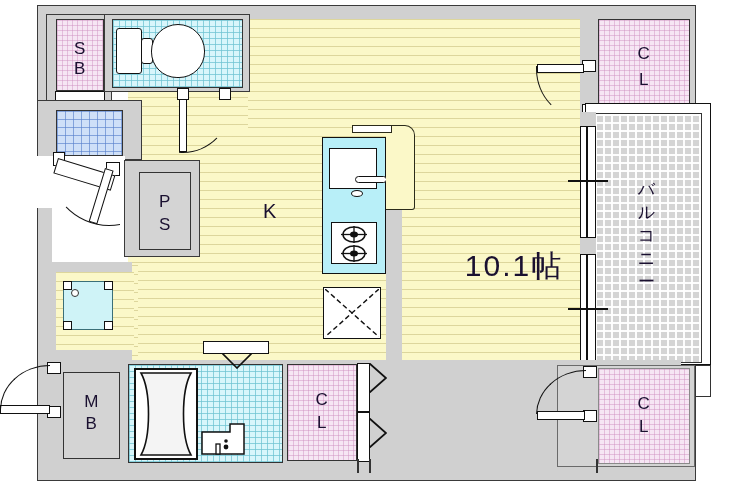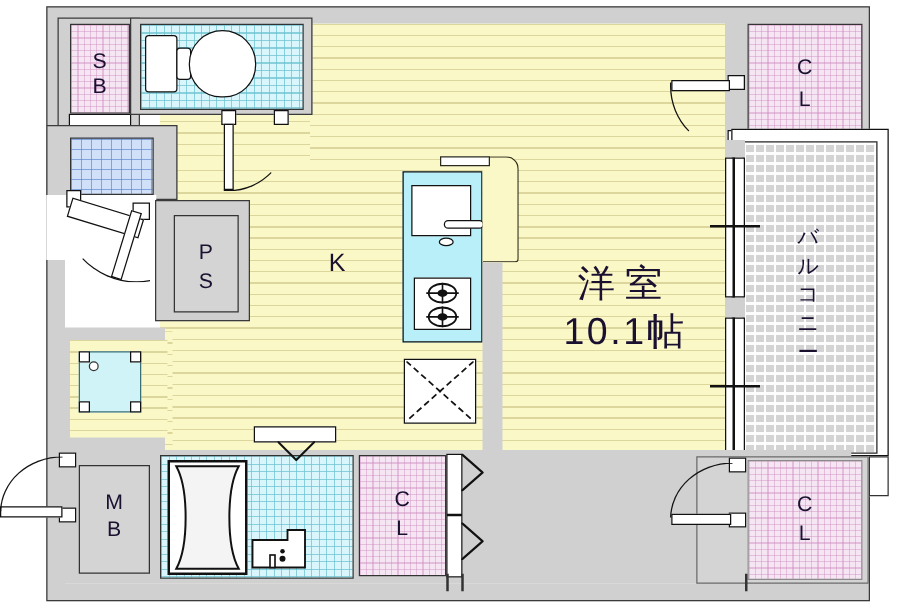--- a/index.html
+++ b/index.html
@@ -156,22 +156,21 @@
   <div class="abs" style="left:352px;top:125px;width:40px;height:8px;background:#fff;border:1.6px solid #2b2b1a;"></div>
 
   <div class="abs fixture" style="left:323px;top:287px;width:58px;height:52px;"></div>
   <svg class="abs" style="left:325px;top:289px;width:54px;height:48px;" viewBox="0 0 54 48">
     <line x1="0" y1="0" x2="54" y2="48" stroke="#111" stroke-width="1.4" stroke-dasharray="5,3"></line>
     <line x1="54" y1="0" x2="0" y2="48" stroke="#111" stroke-width="1.4" stroke-dasharray="5,3"></line>
   </svg>
 
   <div class="abs wallnb" style="left:386px;top:210px;width:16px;height:157px;"></div>
 
-  <div class="lbl lbl-jp" style="left:420px;top:210px;width:160px;font-size:30px;letter-spacing:8px;">洋室</div>
-  <div class="lbl lbl-jp" style="left:414px;top:248px;width:172px;font-size:30px;letter-spacing:2px;">10.1帖</div>
+  <div class="lbl lbl-jp" style="left:428px;top:248px;width:172px;font-size:30px;letter-spacing:2px;">10.1帖</div>
 
   <div class="abs wallnb" style="left:580px;top:14px;width:108px;height:108px;"></div>
   <div class="abs floor-tile-pink thin" style="left:598px;top:19px;width:92px;height:98px;"></div>
   <div class="lbl lbl-latin" style="left:598px;top:44px;width:92px;">C</div>
   <div class="lbl lbl-latin" style="left:598px;top:70px;width:92px;">L</div>
 
   <div class="abs jamb" style="left:582px;top:60px;width:14px;height:12px;"></div>
   <div class="abs jamb" style="left:582px;top:104px;width:14px;height:12px;"></div>
   <div class="abs door-leaf" style="left:537px;top:64px;width:47px;height:9px;"></div>
   <div class="arcwrap" style="left:536px;top:66px;width:50px;height:52px;">

